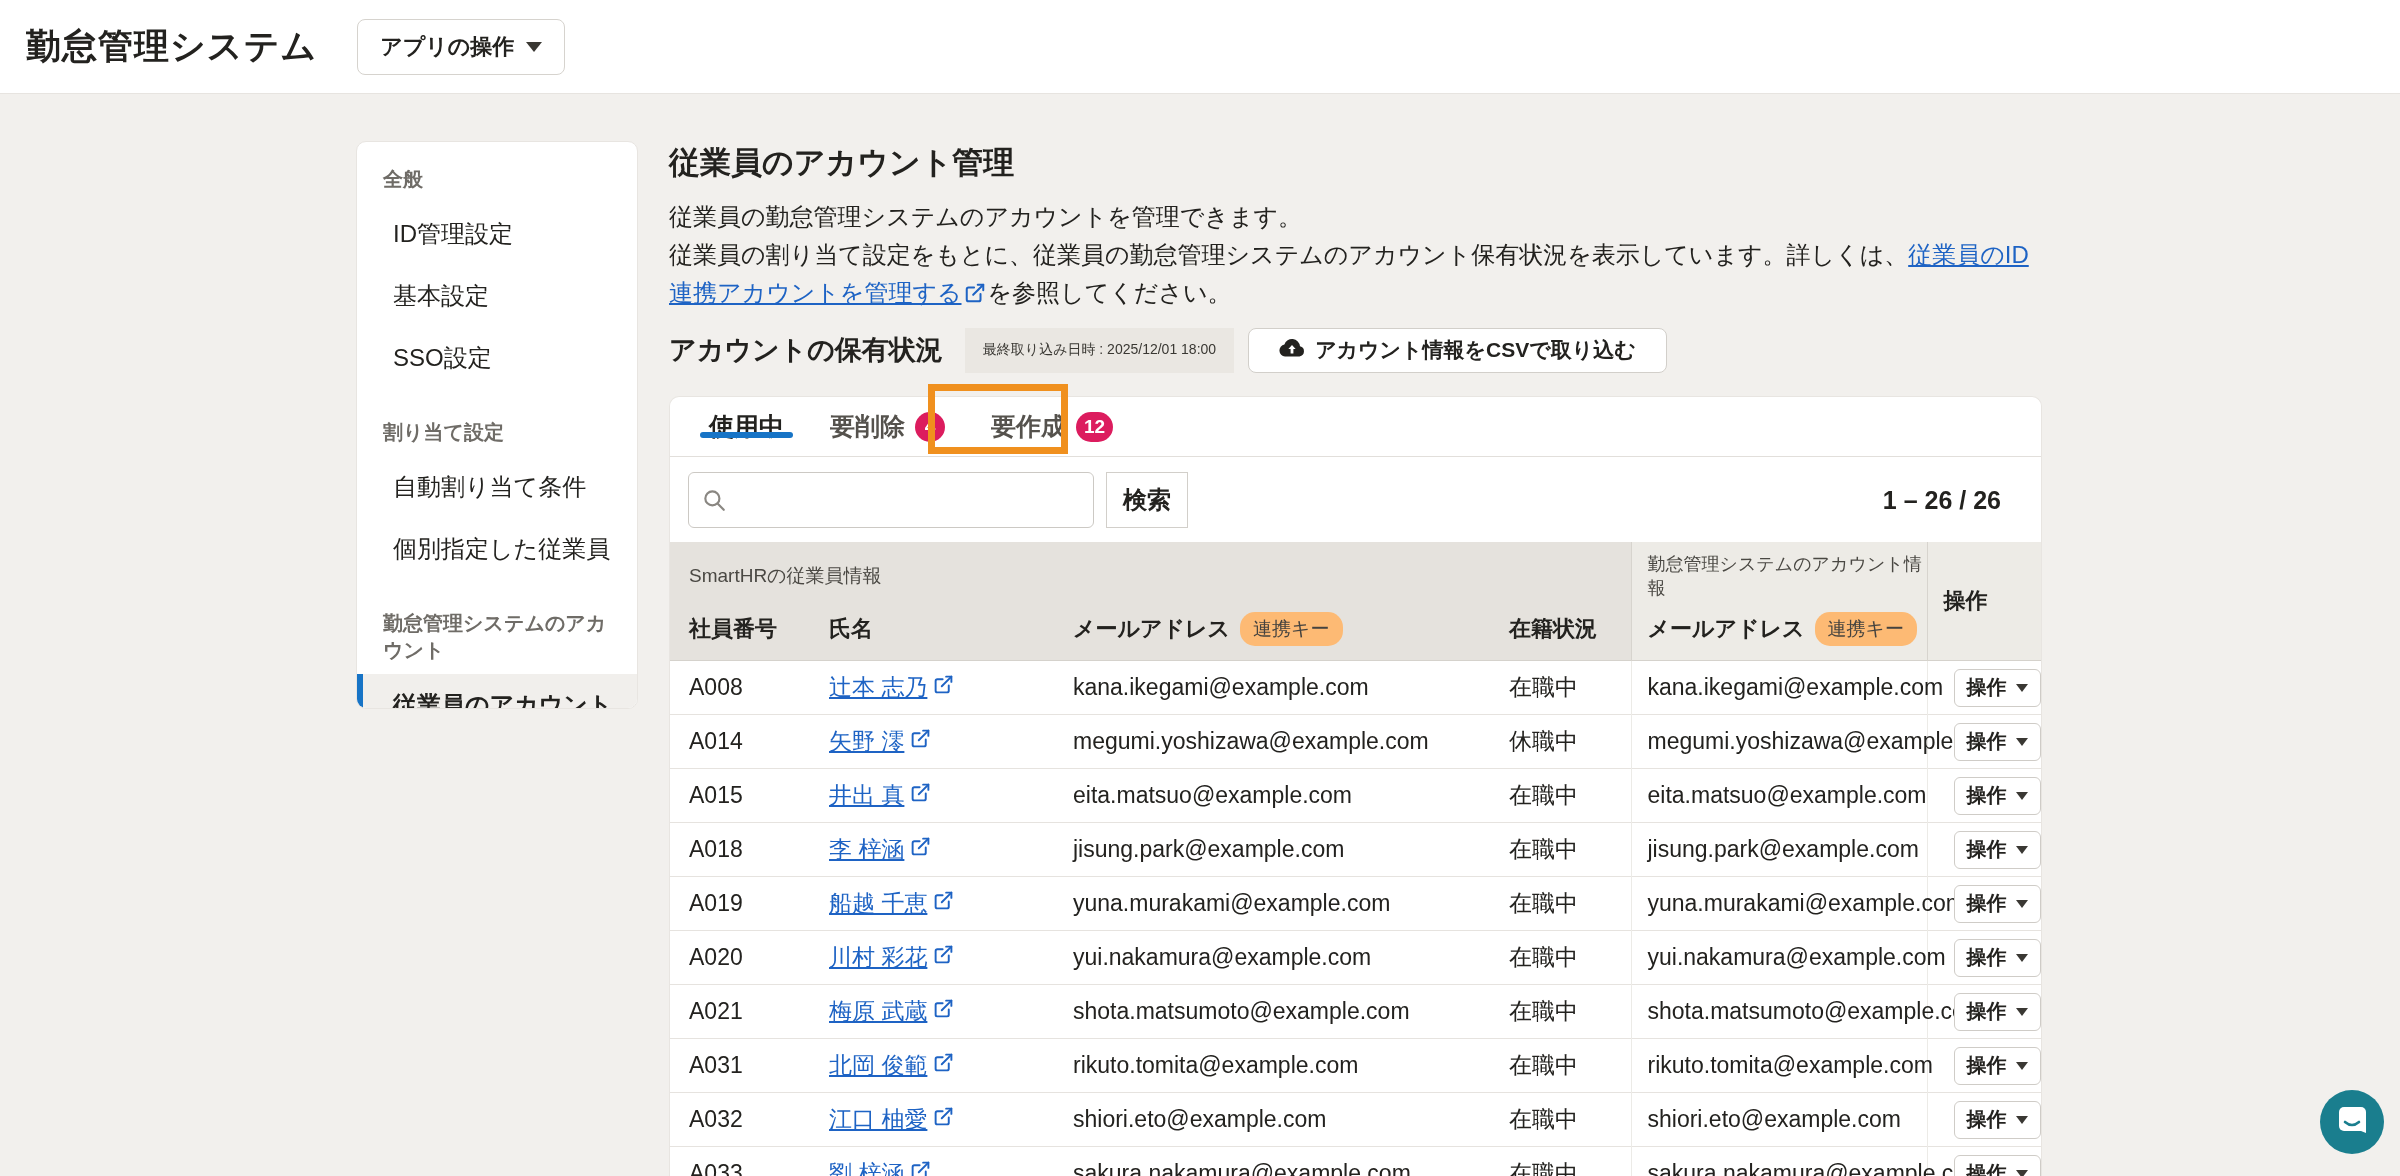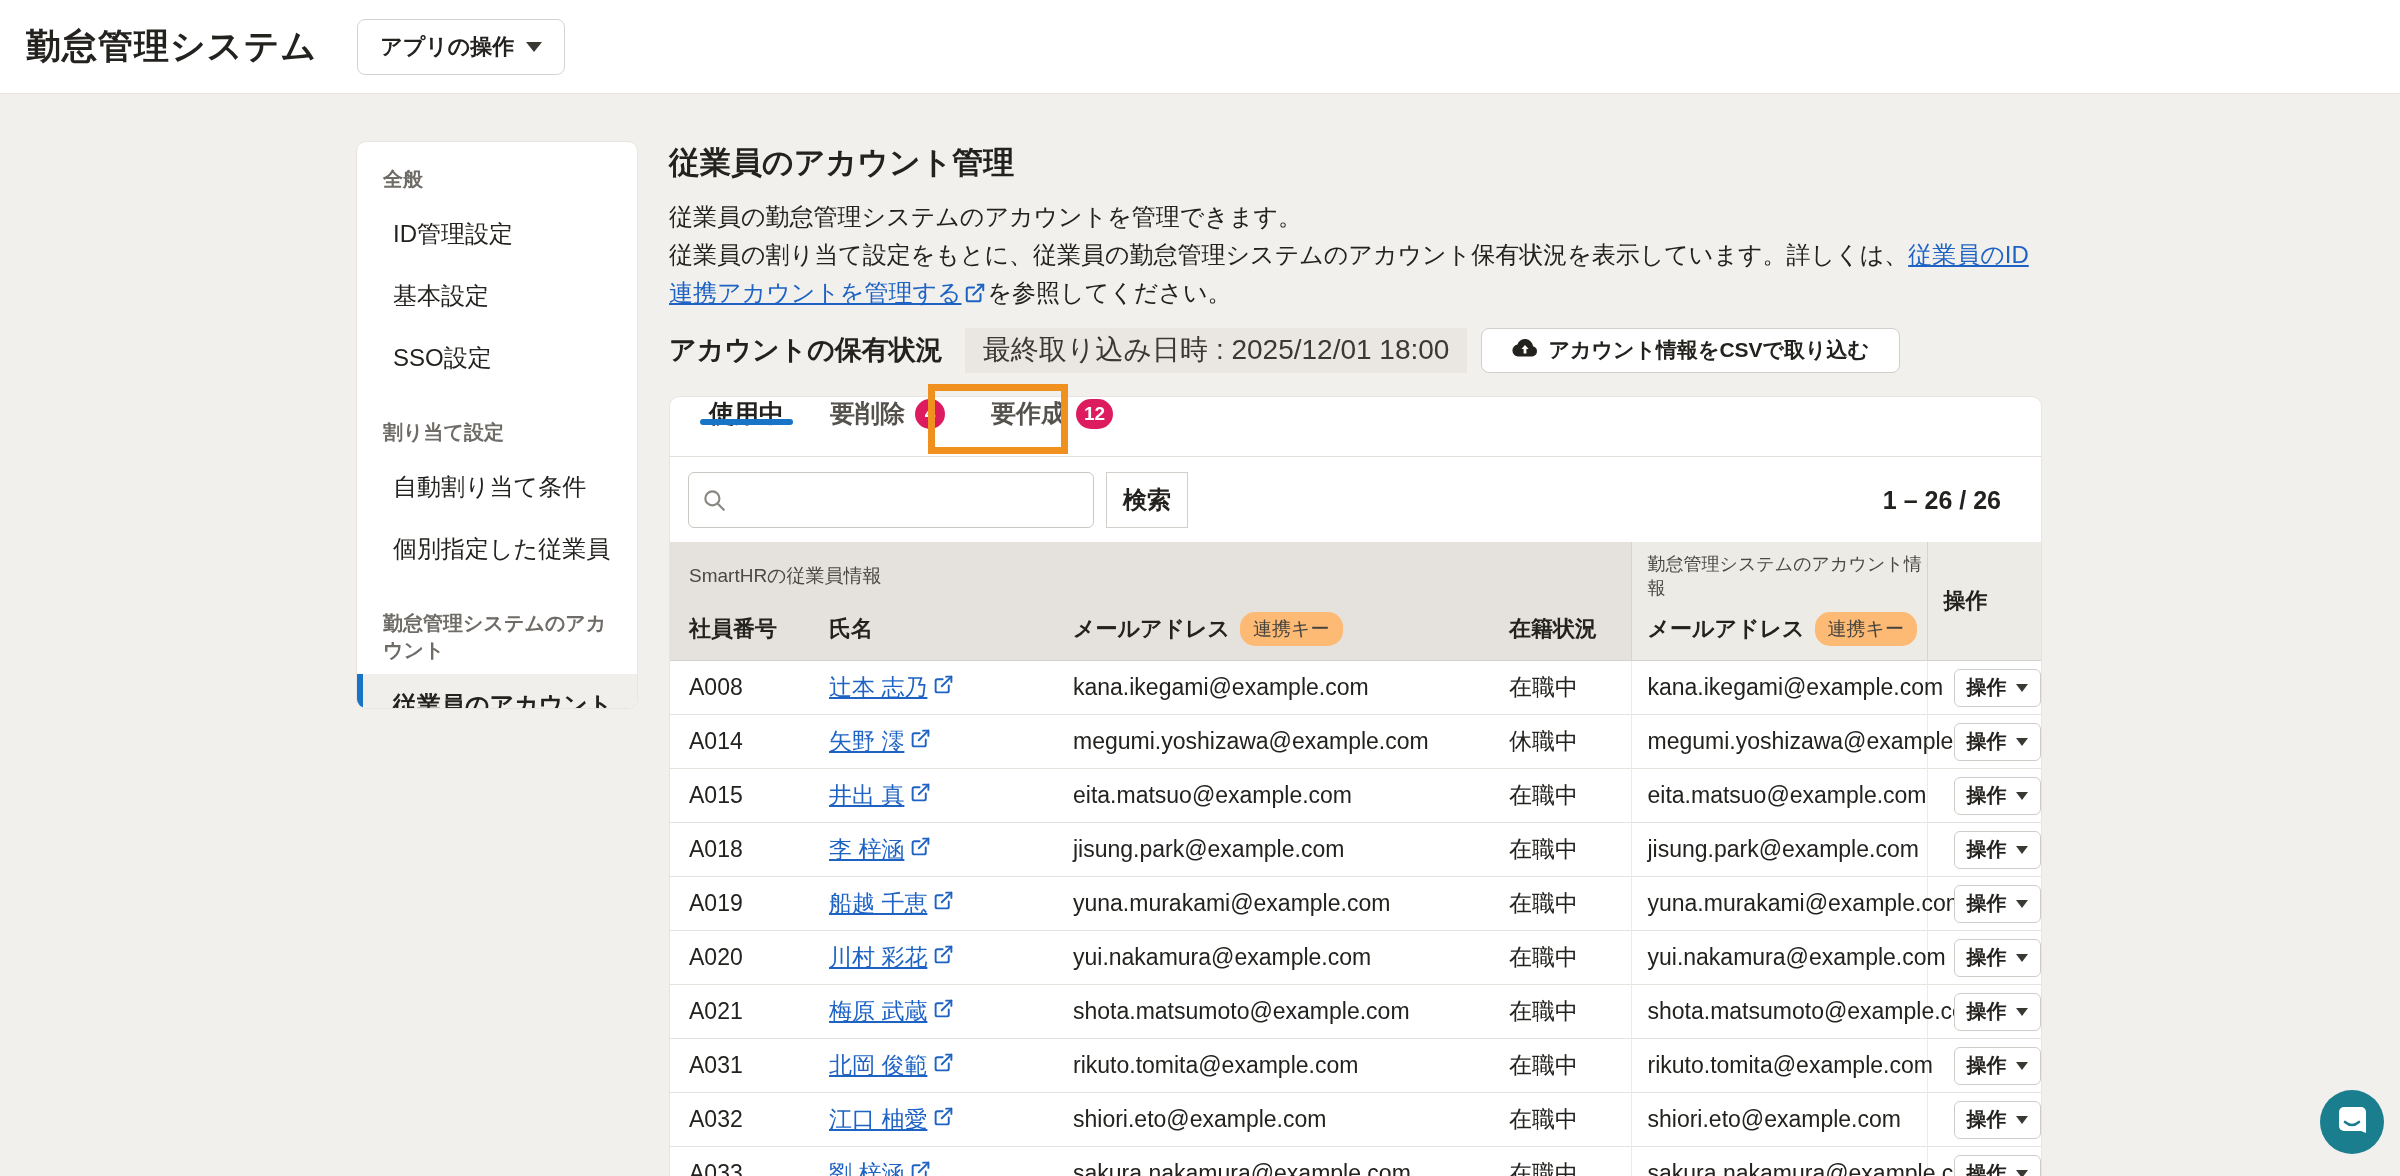--- a/index.html
+++ b/index.html
@@ -43,36 +43,36 @@
   
   .main { position:absolute; left:669px; top:120px; width:1373px; }
   .page-title { font-size:31px; font-weight:700; margin-top:22px; }
   .page-desc { margin-top:14px; font-size:24px; line-height:38px; max-width:1380px; }
   .text-link { color:#1e63c4; text-decoration:underline; cursor:pointer; }
   .ext-icon { display:inline-block; vertical-align:-3px; margin:0 2px; }
 
   .status-row { margin-top:12px; display:flex; align-items:center; height:46px; }
   .status-heading { font-size:27px; font-weight:700; margin-right:22px; }
   .import-chip {
-    background:#eae7e2; color:#3a3833; font-size:28px; height:45px;
+    background:#eae7e2; color:#3a3833; font-size:14px; height:45px;
     display:flex; align-items:center; padding:0 18px;
   }
   .csv-btn {
     margin-left:14px; height:45px; background:#fff; border:1px solid #d2cfca;
     border-radius:8px; font-size:21px; font-weight:700; color:#23221f;
     display:flex; align-items:center; gap:10px; padding:0 30px; cursor:pointer;
     font-family:inherit;
   }
 
   
   .card {
     margin-top:23px; background:#fff; border:1px solid #e8e5e1; border-bottom:none;
     border-radius:10px 10px 0 0; height:790px; overflow:hidden;
   }
-  .tabs { display:flex; align-items:flex-start; height:60px; border-bottom:1px solid #e2dfdb; padding-left:39px; gap:46px; }
+  .tabs { display:flex; align-items:center; height:60px; border-bottom:1px solid #e2dfdb; padding-left:39px; gap:46px; }
   .tab {
     position:relative; display:flex; align-items:center; gap:10px;
     font-size:25px; font-weight:700; color:#55524d; cursor:pointer; background:none; border:none;
     font-family:inherit;
   }
   .tab.active { color:#23221f; }
   .tab.active::after {
     content:""; position:absolute; left:-9px; right:-9px; bottom:5px; height:6px;
     background:#1774c6; border-radius:3px;
   }

